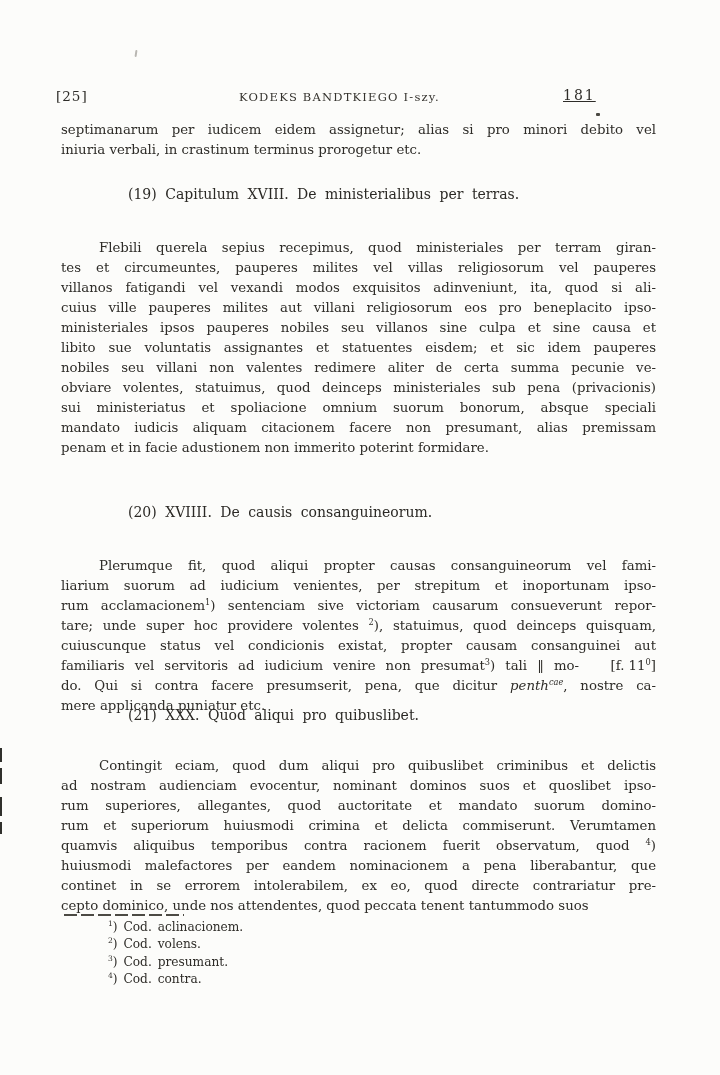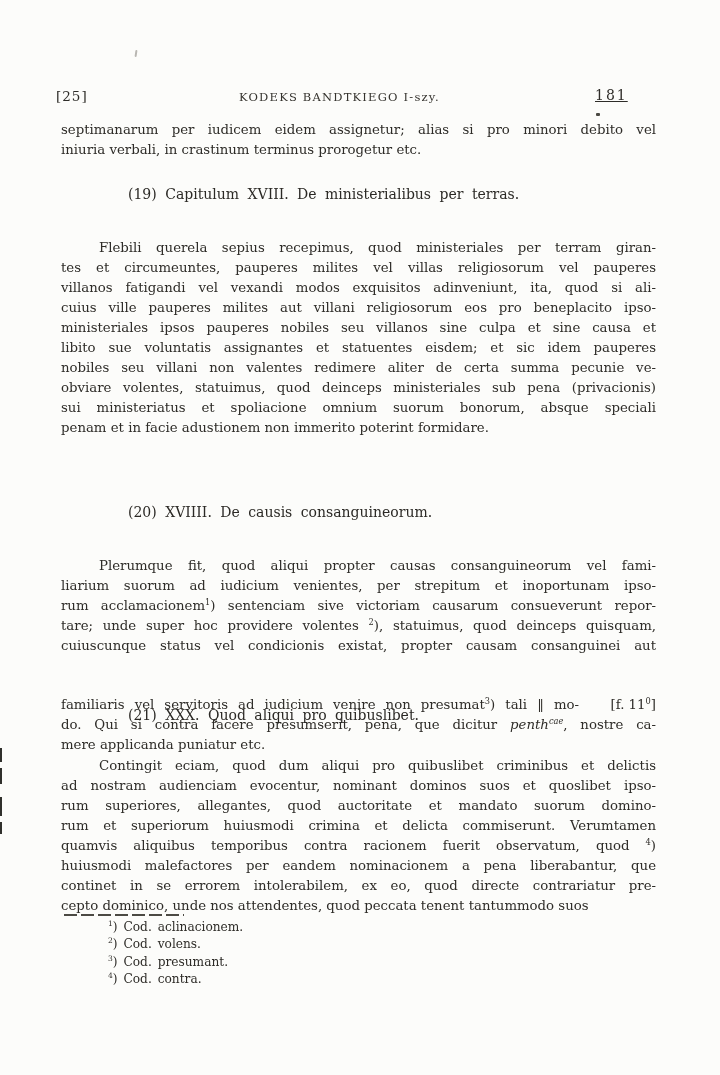--- a/index.html
+++ b/index.html
@@ -6,30 +6,30 @@
   body{
     width:720px;height:1075px;position:relative;overflow:hidden;
     background:#fcfcfa;
     font-family:"DejaVu Serif","Liberation Serif",serif;
     color:#2e2c28;
   }
   .abs{position:absolute;}
   
   .folio-ref{left:56px;top:88px;font-size:13.5px;letter-spacing:1px;}
   .running-title{left:239px;top:90px;font-size:11.5px;letter-spacing:1.2px;color:#35332e;}
-  .page-number{left:595px;top:87px;font-size:14px;letter-spacing:2px;text-decoration:underline;}
+  .page-number{left:563px;top:87px;font-size:14px;letter-spacing:2px;text-decoration:underline;}
   .pagenum-dot{left:596px;top:113px;width:4px;height:3px;background:#4a4842;border-radius:1px;}
   .speck{left:135px;top:50px;width:2px;height:7px;background:#b9b7b2;border-radius:1px;transform:rotate(8deg);}
   
   .col{left:61px;width:595px;font-size:13.3px;line-height:20px;}
   .tl{text-align:justify;text-align-last:justify;white-space:normal;}
   .tl.last{text-align-last:left;}
   .tl.ind{text-indent:38px;margin-top:28px;}
   .tl.with-note{position:relative;}
-  .tl.with-note .t{display:block;width:518px;text-align:justify;text-align-last:justify;margin-top:39px;}
+  .tl.with-note .t{display:block;width:518px;text-align:justify;text-align-last:justify;}
   .folio-note{position:absolute;right:0;top:0;text-align:right;}
   sup{font-size:0.62em;line-height:0;vertical-align:super;}
   i{font-style:italic;}
   
   .sec-heading{left:128px;font-size:14px;line-height:20px;word-spacing:4px;color:#2b2925;}
   
   .fn-rule{left:64px;top:914px;width:120px;height:2px;
     background:repeating-linear-gradient(90deg,#4c4a44 0 13px,transparent 13px 17px);}
   .footnotes{left:108px;top:919px;font-size:12.2px;line-height:17.3px;word-spacing:2px;}
   .footnotes .fn{text-align:left;}
@@ -58,20 +58,21 @@
 <div class="abs col" style="top:210px;">
     <div class="tl ind">Flebili querela sepius recepimus, quod ministeriales per terram giran-</div>
     <div class="tl">tes et circumeuntes, pauperes milites vel villas religiosorum vel pauperes</div>
     <div class="tl">villanos fatigandi vel vexandi modos exquisitos adinveniunt, ita, quod si ali-</div>
     <div class="tl">cuius ville pauperes milites aut villani religiosorum eos pro beneplacito ipso-</div>
     <div class="tl">ministeriales ipsos pauperes nobiles seu villanos sine culpa et sine causa et</div>
     <div class="tl">libito sue voluntatis assignantes et statuentes eisdem; et sic idem pauperes</div>
     <div class="tl">nobiles seu villani non valentes redimere aliter de certa summa pecunie ve-</div>
     <div class="tl">obviare volentes, statuimus, quod deinceps ministeriales sub pena (privacionis)</div>
     <div class="tl">sui ministeriatus et spoliacione omnium suorum bonorum, absque speciali</div>
+    <div class="tl">mandato iudicis aliquam citacionem facere non presumant, alias premissam</div>
     <div class="tl last">penam et in facie adustionem non immerito poterint formidare.</div>
   </div>
 
 <div class="abs sec-heading" style="top:502px;">(20) XVIIII. De causis consanguineorum.</div>
 <div class="abs col" style="top:528px;">
     <div class="tl ind">Plerumque fit, quod aliqui propter causas consanguineorum vel fami-</div>
     <div class="tl">liarium suorum ad iudicium venientes, per strepitum et inoportunam ipso-</div>
     <div class="tl">rum acclamacionem<sup>1</sup>) sentenciam sive victoriam causarum consueverunt repor-</div>
     <div class="tl">tare; unde super hoc providere volentes <sup>2</sup>), statuimus, quod deinceps quisquam,</div>
     <div class="tl">cuiuscunque status vel condicionis existat, propter causam consanguinei aut</div>

